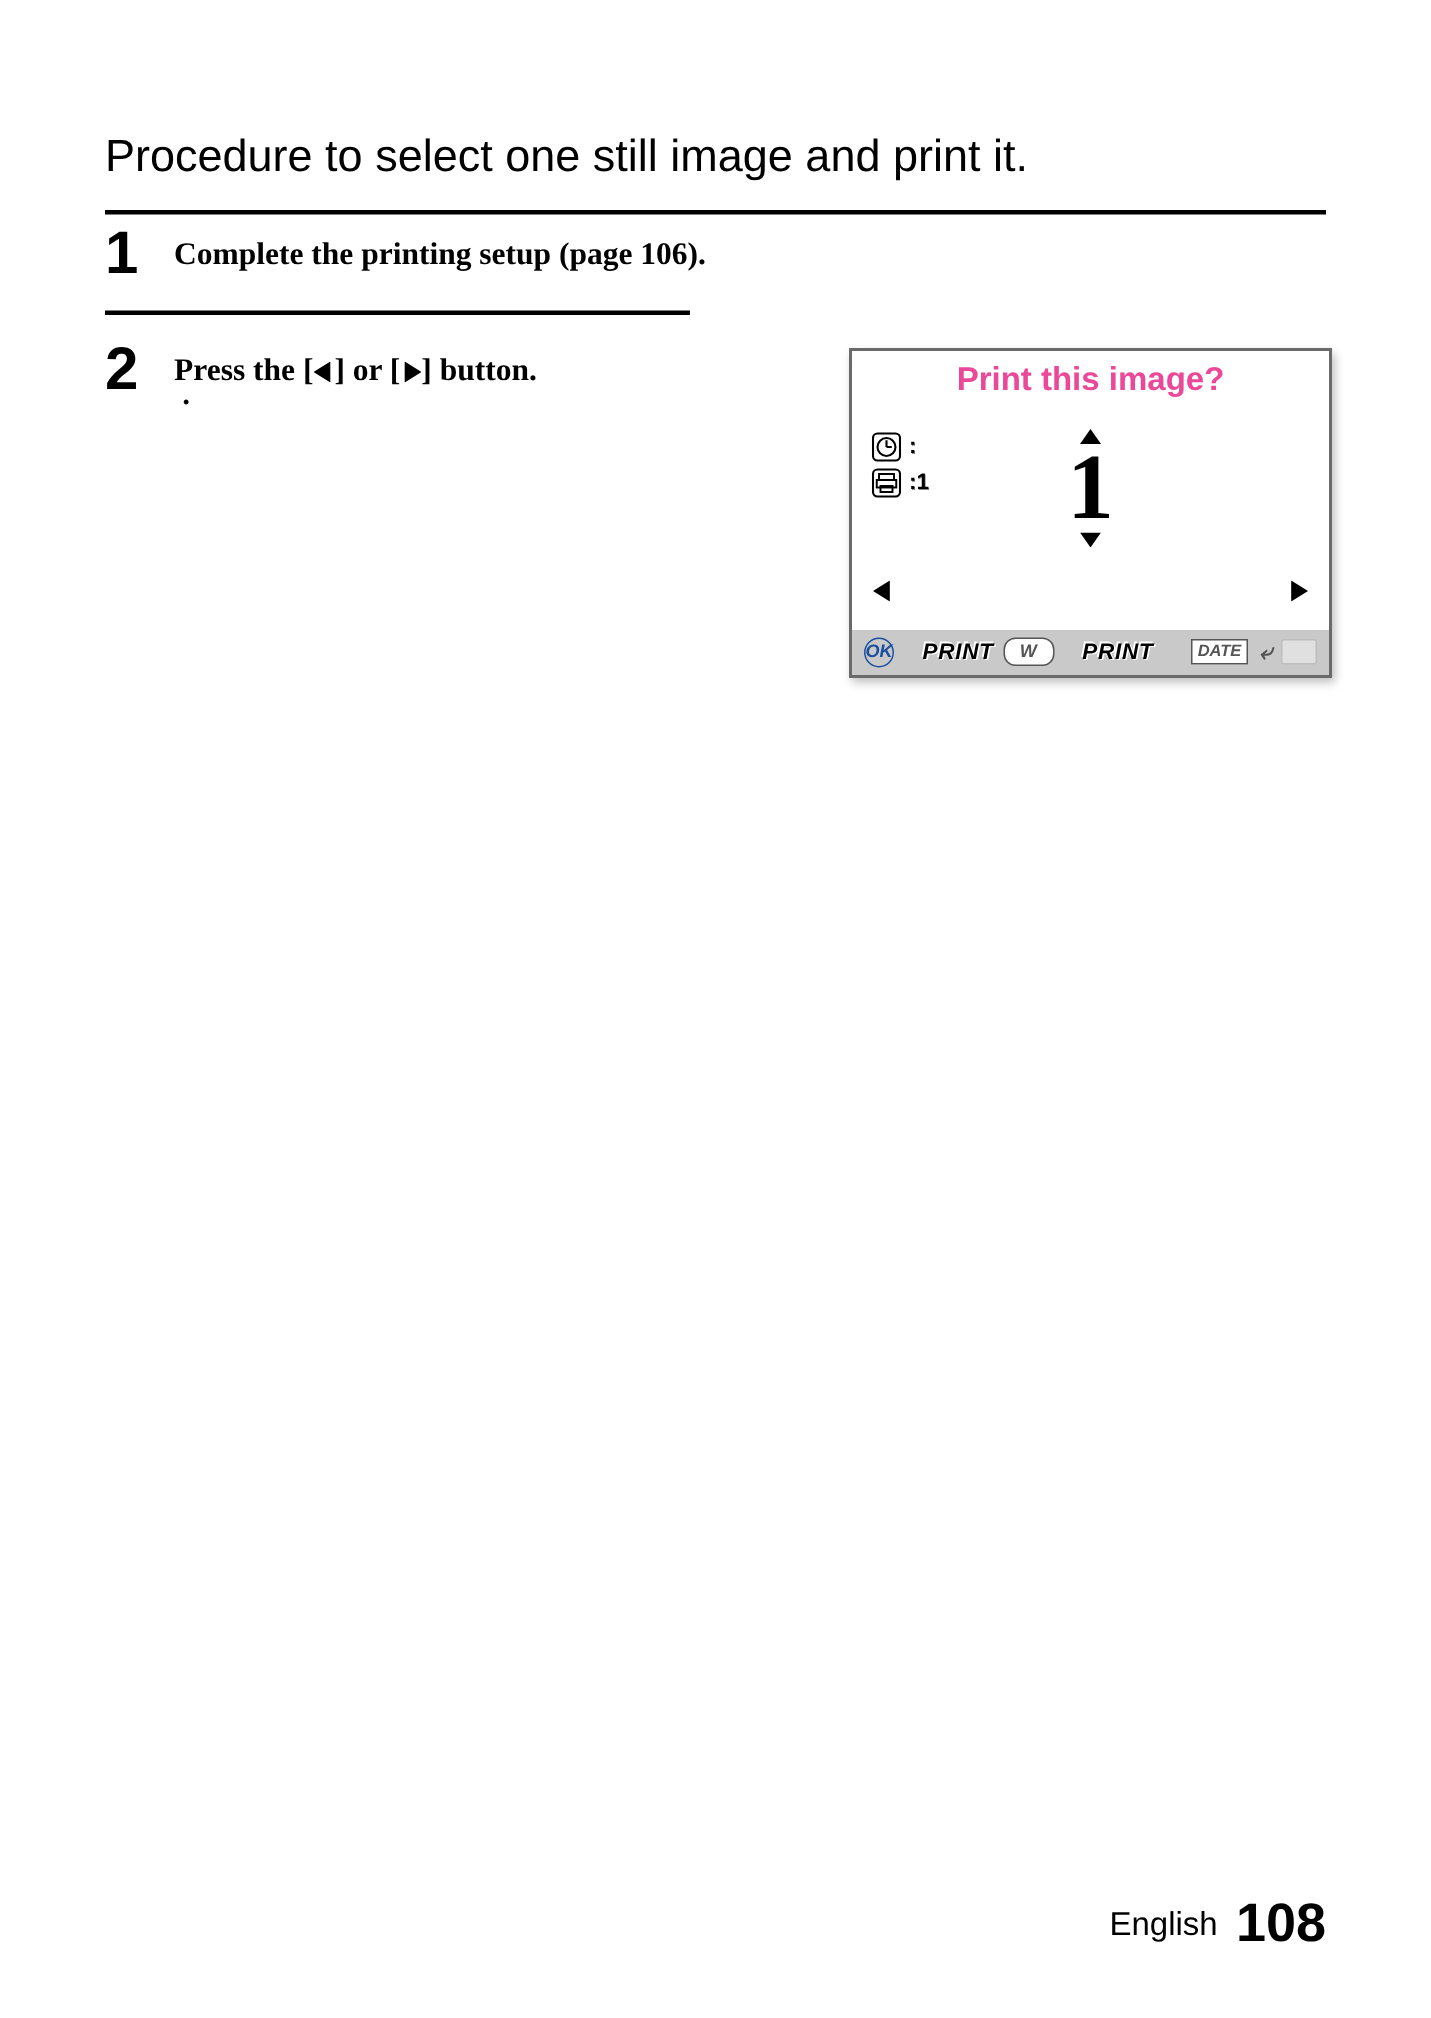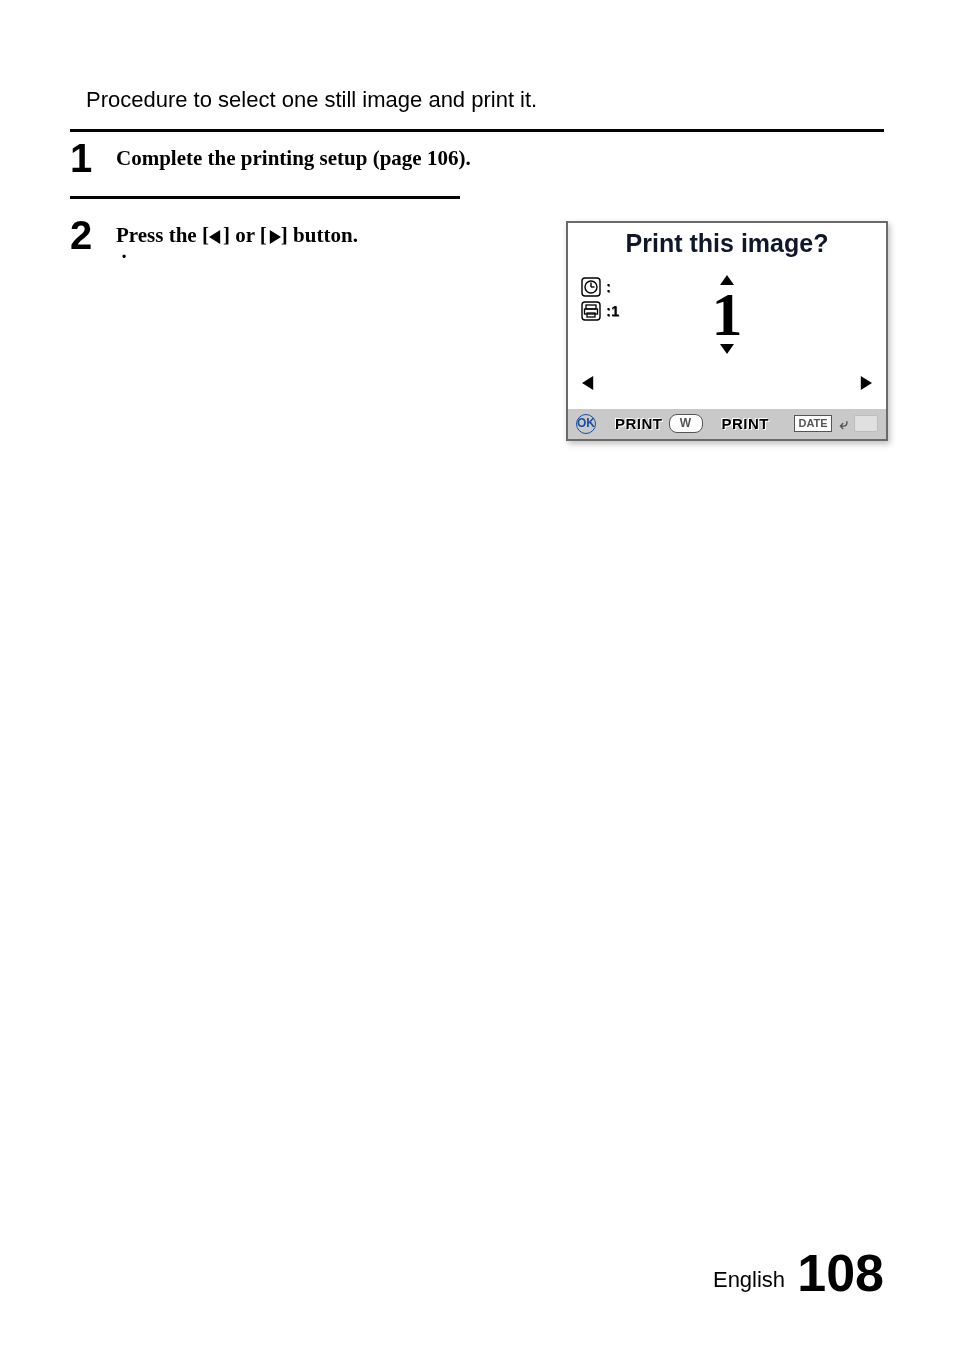--- a/index.html
+++ b/index.html
@@ -20,22 +20,22 @@
     background: #d6d6d6;
     border-radius: 24px;
     padding: 6px 18px;
     font-size: 26px;
     font-weight: bold;
     color: #000;
     margin: 0 0 6px 0;
     line-height: 1.25;
   }
   .intro-text {
-    font-size: 22px;
-    margin: 0 0 14px 16px;
+    font-size: 30px;
+    margin: 0 0 14px 0;
     line-height: 1.35;
   }
   .rule-top {
     height: 3px;
     background: #000;
     margin: 0;
   }
   .step-row {
     display: flex;
     align-items: flex-start;
@@ -106,23 +106,23 @@
     box-shadow: 2px 3px 6px rgba(0,0,0,0.25);
     position: relative;
     font-family: Arial, Helvetica, sans-serif;
   }
   .lcd-title {
     position: absolute;
     top: 6px;
     left: 0;
     right: 0;
     text-align: center;
-    font-size: 25px;
-    font-weight: bold;
-    color: #0f172a;
+    font-size: 22px;
+    font-weight: bold;
+    color: #ec4899;
     text-shadow: 1px 1px 0 #fff, -1px -1px 0 #fff, 1px -1px 0 #fff, -1px 1px 0 #fff;
   }
   .lcd-left-icons {
     position: absolute;
     top: 52px;
     left: 12px;
     width: 48px;
   }
   .icon-row {
     display: flex;
@@ -182,20 +182,21 @@
     height: 30px;
     background: #c9c9c9;
     display: flex;
     align-items: center;
     padding: 0 8px;
     box-sizing: border-box;
     font-size: 15px;
     font-weight: bold;
     color: #000;
     gap: 6px;
+    font-style: italic;
   }
   .pill {
     border-radius: 8px;
     padding: 1px 5px;
     font-size: 12px;
     font-weight: bold;
     line-height: 1.2;
     display: inline-flex;
     align-items: center;
     justify-content: center;
@@ -244,21 +245,21 @@
     border-radius: 2px;
   }
   
   .page-footer {
     position: absolute;
     bottom: 42px;
     right: 70px;
     font-size: 22px;
   }
   .page-footer .pgnum {
-    font-size: 52px;
+    font-size: 36px;
     font-weight: bold;
     margin-left: 6px;
     vertical-align: -4px;
   }
 </style>
 </head>
 <body>
 
 <div class="page">
 

